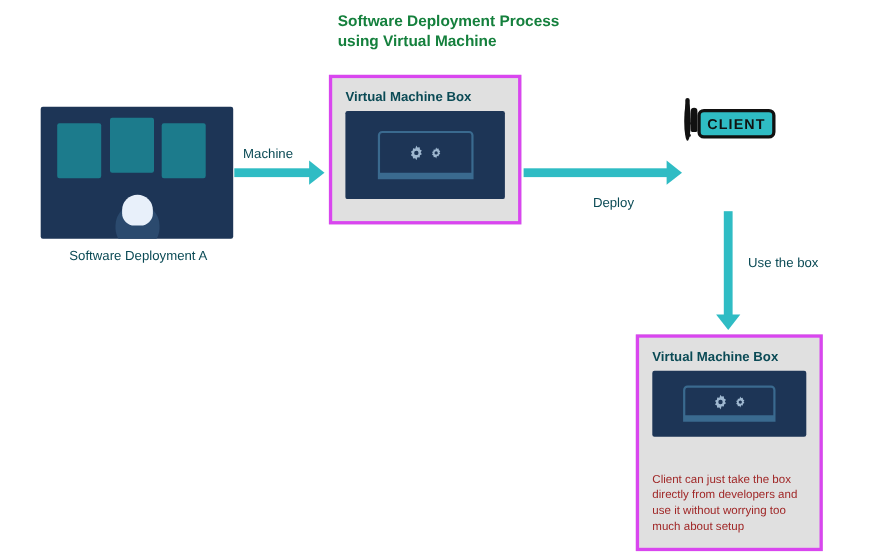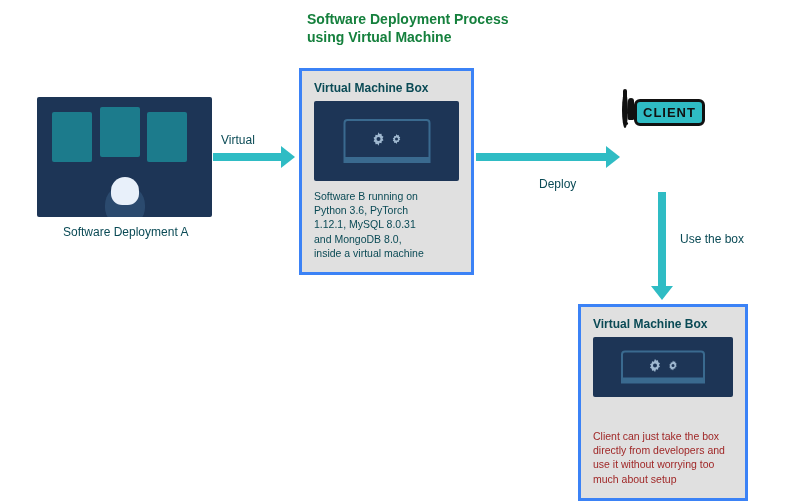--- a/index.html
+++ b/index.html
@@ -52,21 +52,21 @@
     box-shadow: 0 14px 0 6px #2b4a6e;
   }
   .dev-label {
     position: absolute;
     font-size: 12px;
     color: #0a4a55;
     font-weight: 400;
   }
   .vm-box {
     background: #e0e0e0;
-    border: 3px solid #3b82f6;
+    border: 3px solid #d946ef;
     padding: 10px 12px 12px 12px;
   }
   .vm-title {
     font-size: 12px;
     font-weight: 700;
     color: #0a4a55;
     margin-bottom: 6px;
   }
   .vm-image {
     background: #1d3556;
@@ -193,35 +193,34 @@
 
 <div class="title">Software Deployment Process
 using Virtual Machine</div>
 
 <div class="node" style="left:37px; top:97px;">
   <div class="dev-figure"></div>
 </div>
 <div class="dev-label" style="left:63px; top:225px;">Software Deployment A</div>
 
 <div class="arrow horizontal" style="left:213px; top:153px; width:70px;"></div>
-<div class="arrow-label" style="left:221px; top:133px;">Virtual</div>
+<div class="arrow-label" style="left:221px; top:133px;">Machine</div>
 
 <div class="node vm-box" style="left:299px; top:68px; width:175px;">
   <div class="vm-title">Virtual Machine Box</div>
   <div class="vm-image" style="height:80px;">
     <div class="laptop">
       <svg class="gear" viewBox="0 0 24 24">
           <use href="#gear-path"></use>
         </svg>
       <svg class="gear small" viewBox="0 0 24 24">
           <use href="#gear-path"></use>
         </svg>
     </div>
   </div>
-  <div class="vm-desc" style="max-width:115px;">Software B running on Python 3.6, PyTorch 1.12.1,  MySQL 8.0.31 and MongoDB 8.0, inside a virtual machine</div>
 </div>
 
 <div class="arrow horizontal" style="left:476px; top:153px; width:132px;"></div>
 <div class="arrow-label" style="left:539px; top:133px;margin-top:44px;">Deploy</div>
 
 <div class="node client-figure" style="left:622px; top:92px;">
   <div class="client-head"></div>
   <div class="client-body"></div>
   <div class="client-badge">CLIENT</div>
 </div>

